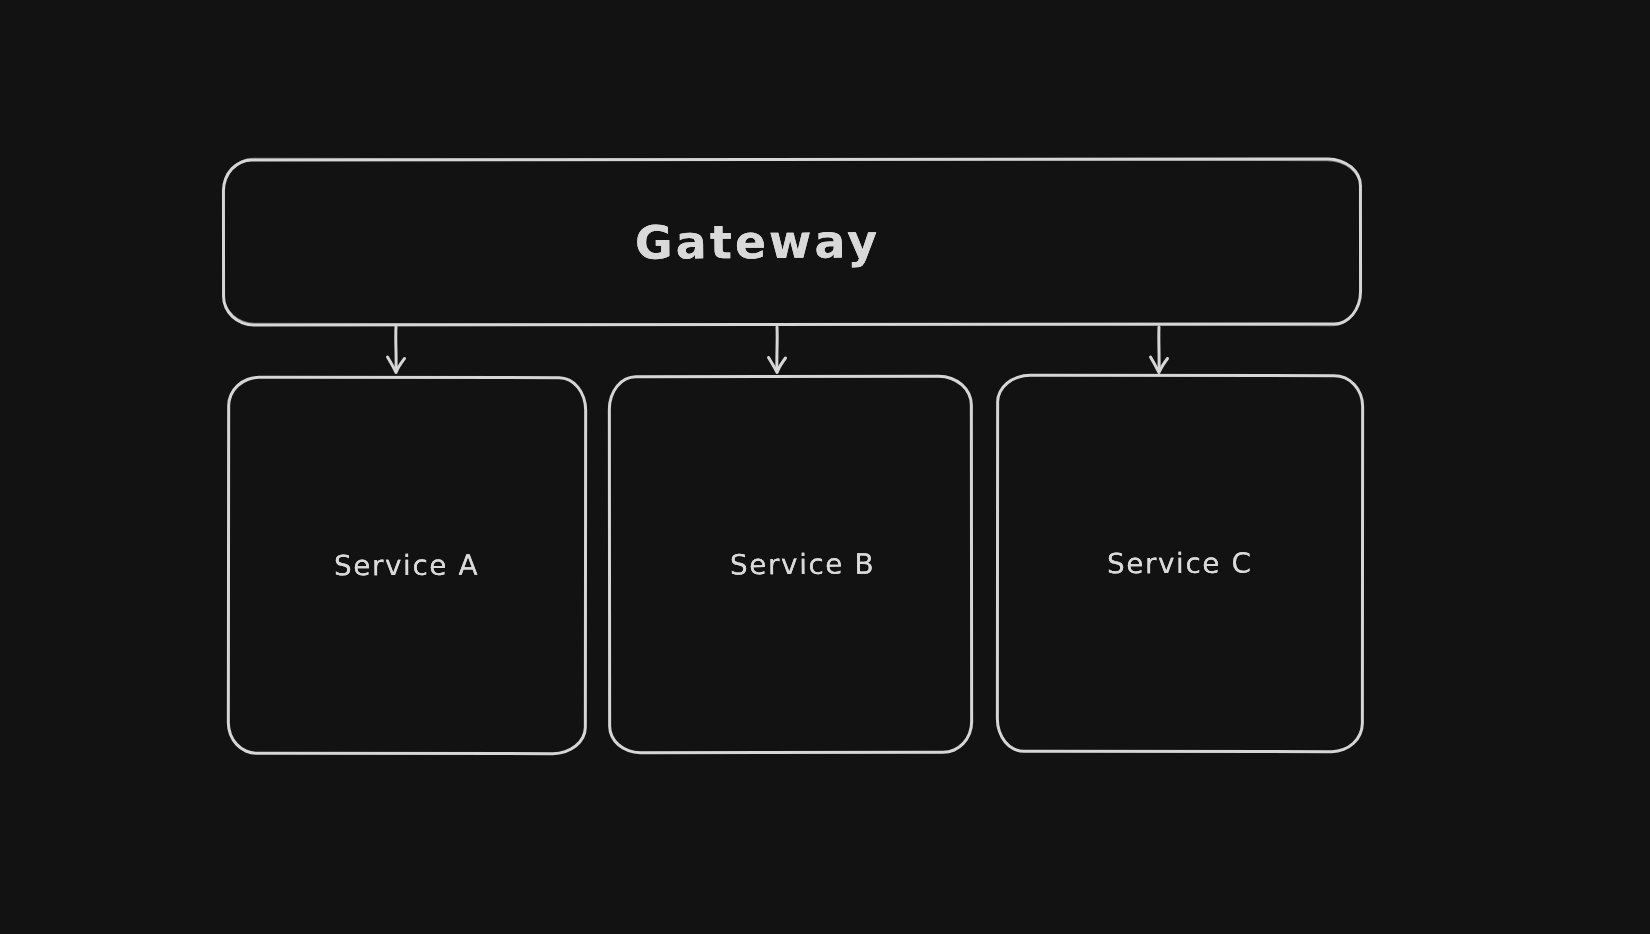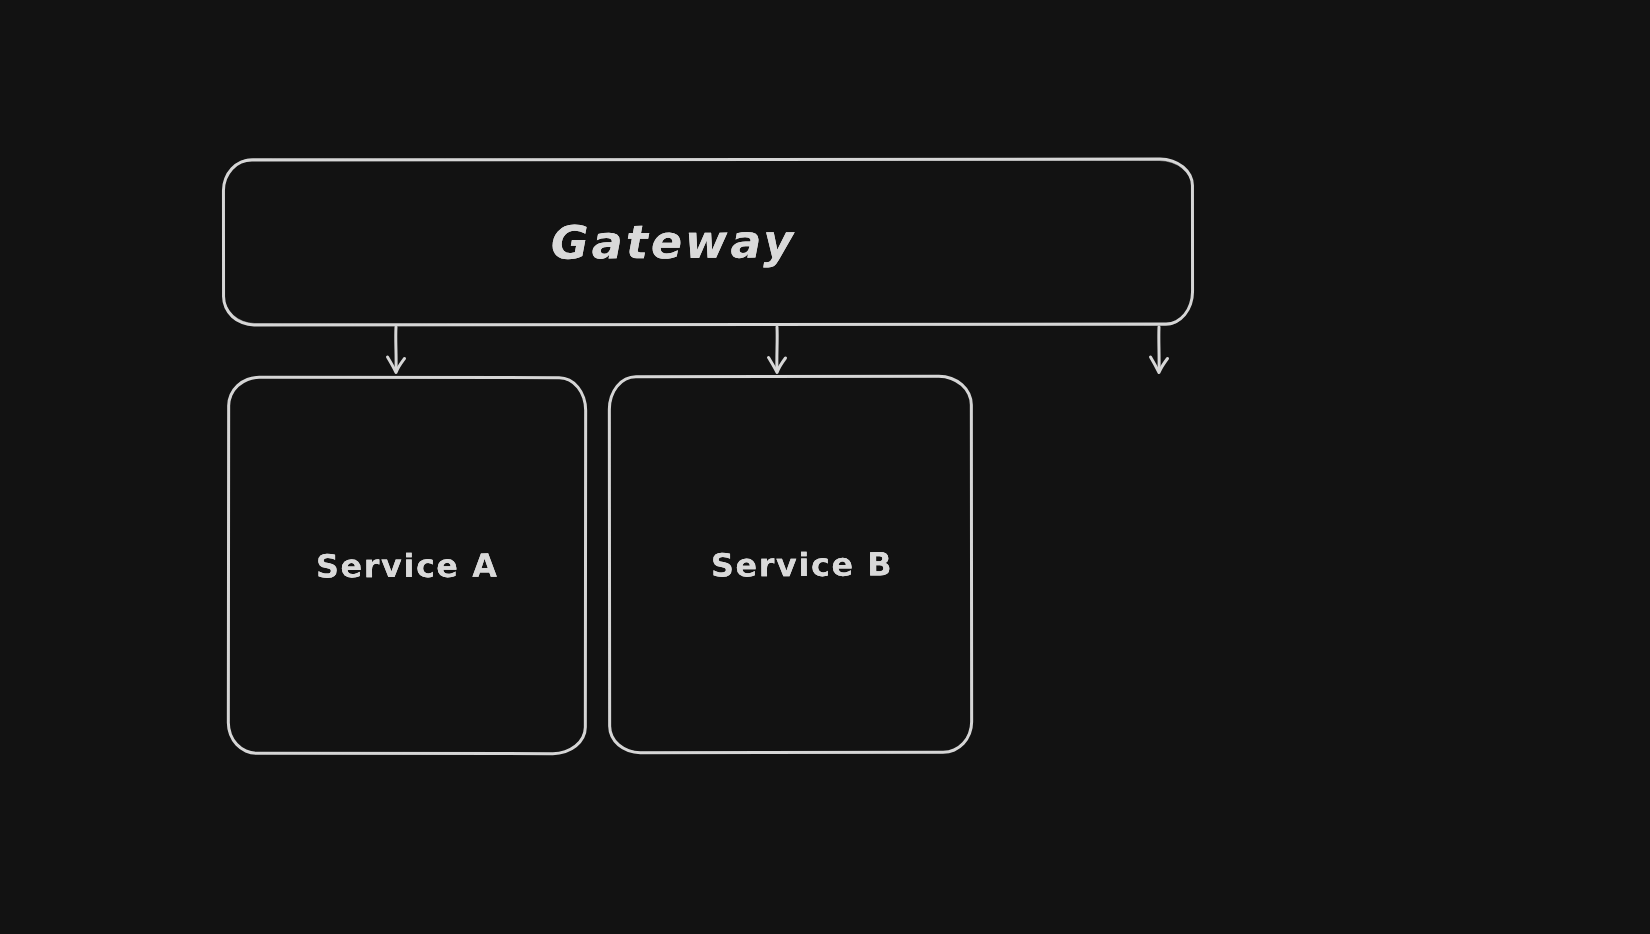--- a/index.html
+++ b/index.html
@@ -35,45 +35,44 @@
     content:"";
     position:absolute;
     inset:-2px;
     border:1.6px solid var(--stroke);
     border-radius:inherit;
     opacity:.5;
     transform:rotate(.18deg);
     pointer-events:none;
   }
   .node-gateway{
-    left:222px; top:158px; width:972px; height:168px;
+    left:222px; top:158px; width:1140px; height:168px;
     border-radius:30px 34px 28px 32px / 32px 28px 34px 30px;
     transform:rotate(-.05deg);
-    font-style:italic;
   }
   .node-service-a{
     left:227px; top:376px; width:360px; height:379px;
     border-radius:32px 28px 34px 30px / 30px 34px 28px 32px;
     transform:rotate(.06deg);
   }
   .node-service-b{
     left:608px; top:375px; width:365px; height:379px;
     border-radius:28px 34px 30px 32px / 34px 30px 32px 28px;
     transform:rotate(-.06deg);
     padding-left:24px;
   }
   .node-service-c{
     left:996px; top:374px; width:368px; height:379px;
     border-radius:34px 30px 32px 28px / 28px 32px 30px 34px;
     transform:rotate(.05deg);
   }
   .node-label{
-    font-size:32px;
+    font-size:28px;
     letter-spacing:1.5px;
-    font-weight:700;
+    font-weight:400;
     color:var(--text);
     text-shadow:0 0 .4px var(--text);
     transform:rotate(-.3deg);
     white-space:nowrap;
   }
   .node-gateway .node-label{
     font-size:46px;
     font-weight:700;
     letter-spacing:3px;
     position:relative;
@@ -122,14 +121,17 @@
   </svg>
 
   <div class="node node-service-a">
     <span class="node-label">Service A</span>
   </div>
 
   <div class="node node-service-b">
     <span class="node-label">Service B</span>
   </div>
 
+  <div class="node node-service-c">
+    <span class="node-label">Service C</span>
+  </div>
 
 </div>
 
 </body></html>

